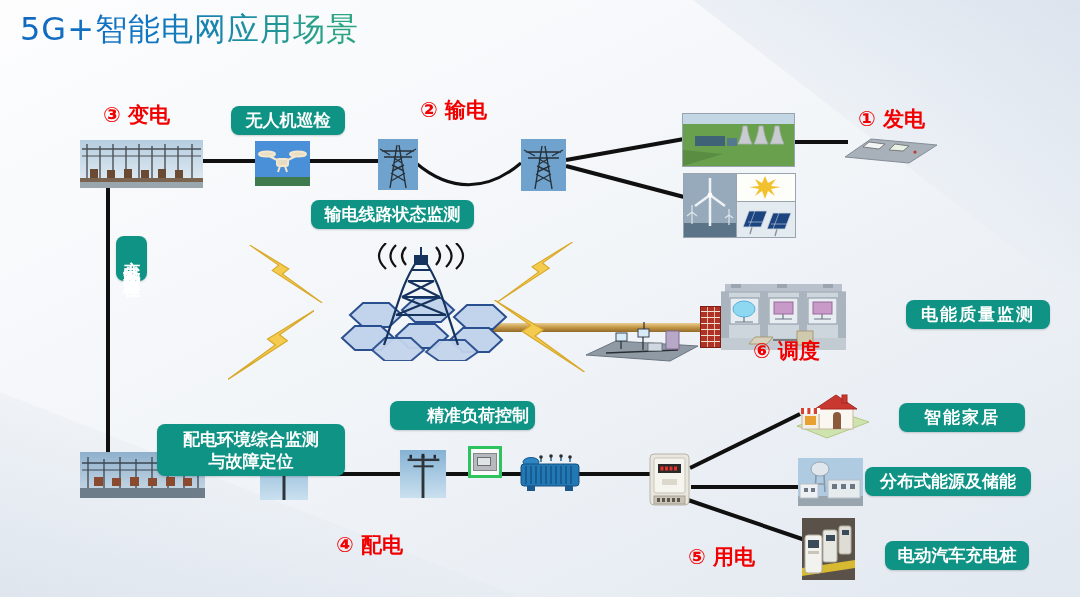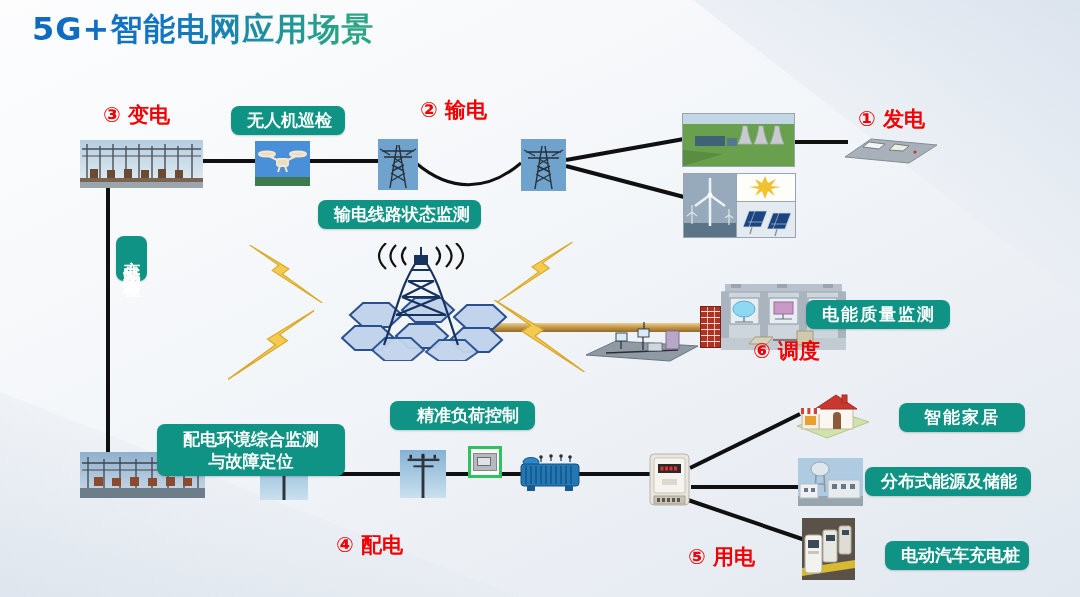--- a/index.html
+++ b/index.html
@@ -11,35 +11,35 @@
   }
   .bgpoly { position:absolute; pointer-events:none; }
   .bgpoly.tr { top:0; right:0; width:430px; height:300px;
     background:linear-gradient(205deg,rgba(200,212,228,.55),rgba(200,212,228,0) 62%);
     clip-path:polygon(100% 0,10% 0,100% 100%); }
   .bgpoly.bl { bottom:0; left:0; width:520px; height:250px;
     background:linear-gradient(25deg,rgba(205,215,228,.5),rgba(205,215,228,0) 60%);
     clip-path:polygon(0 100%,0 18%,100% 100%); }
 
   .title {
-    position:absolute; left:32px; top:8px; font-size:32px; font-weight:bold;
+    position:absolute; left:20px; top:8px; font-size:32px; font-weight:normal;
     letter-spacing:1px; color:#1069C0; white-space:nowrap; z-index:6;
   }
   @supports ((-webkit-background-clip:text) or (background-clip:text)) {
     .title { background:linear-gradient(90deg,#1069C0 0%,#1276C2 40%,#2AA583 92%);
       -webkit-background-clip:text; background-clip:text; color:transparent; }
   }
 
   .stage {
     position:absolute; color:#F20000; font-weight:bold; font-size:21px;
     white-space:nowrap; z-index:6;
   }
   .tag {
     position:absolute; background:#0E9384; color:#ffffff; font-weight:bold;
-    font-size:17px; text-align:center; border-radius:8px; padding:4px 16px;
+    font-size:17px; text-align:center; border-radius:8px; padding:4px 6px;
     line-height:1.25; z-index:6; white-space:nowrap;
     box-shadow:0 1px 2px rgba(0,0,0,.18);
   }
   .tag.vert {
     writing-mode:vertical-lr; text-orientation:upright; white-space:normal;
     padding:12px 5px; letter-spacing:3px;
   }
   .tag.twoline { white-space:normal; line-height:1.3; }
 
   svg.lines { position:absolute; left:0; top:0; z-index:1; pointer-events:none; }
@@ -93,22 +93,22 @@
 
   <div class="title">5G+智能电网应用场景</div>
   <div class="stage" style="left:103px; top:101px;">③ 变电</div>
   <div class="stage" style="left:420px; top:96px;">② 输电</div>
   <div class="stage" style="left:858px; top:105px;">① 发电</div>
   <div class="stage" style="left:753px; top:337px;">⑥ 调度</div>
   <div class="stage" style="left:336px; top:531px;">④ 配电</div>
   <div class="stage" style="left:688px; top:543px;">⑤ 用电</div>
 
   <div class="tag" style="left:231px; top:106px; width:114px;">无人机巡检</div>
-  <div class="tag" style="left:318px; top:200px; width:163px;">输电线路状态监测</div>
-  <div class="tag" style="left:806px; top:300px; width:144px; letter-spacing:2px;">电能质量监测</div>
+  <div class="tag" style="left:311px; top:200px; width:163px;">输电线路状态监测</div>
+  <div class="tag" style="left:906px; top:300px; width:144px; letter-spacing:2px;">电能质量监测</div>
   <div class="tag vert" style="left:116px; top:236px;">变电站智能巡检</div>
   <div class="tag twoline" style="left:157px; top:393px; width:188px;margin-top:31px;">
     <span>配电环境综合监测</span><br>
     <span>与故障定位</span>
   </div>
   <div class="tag" style="left:390px; top:401px; width:145px;text-align:right;">精准负荷控制</div>
   <div class="tag" style="left:899px; top:403px; width:126px; letter-spacing:2px;">智能家居</div>
   <div class="tag" style="left:885px; top:541px; width:144px;">电动汽车充电桩</div>
   <div class="tag" style="left:865px; top:467px; width:166px;">分布式能源及储能</div>
 

